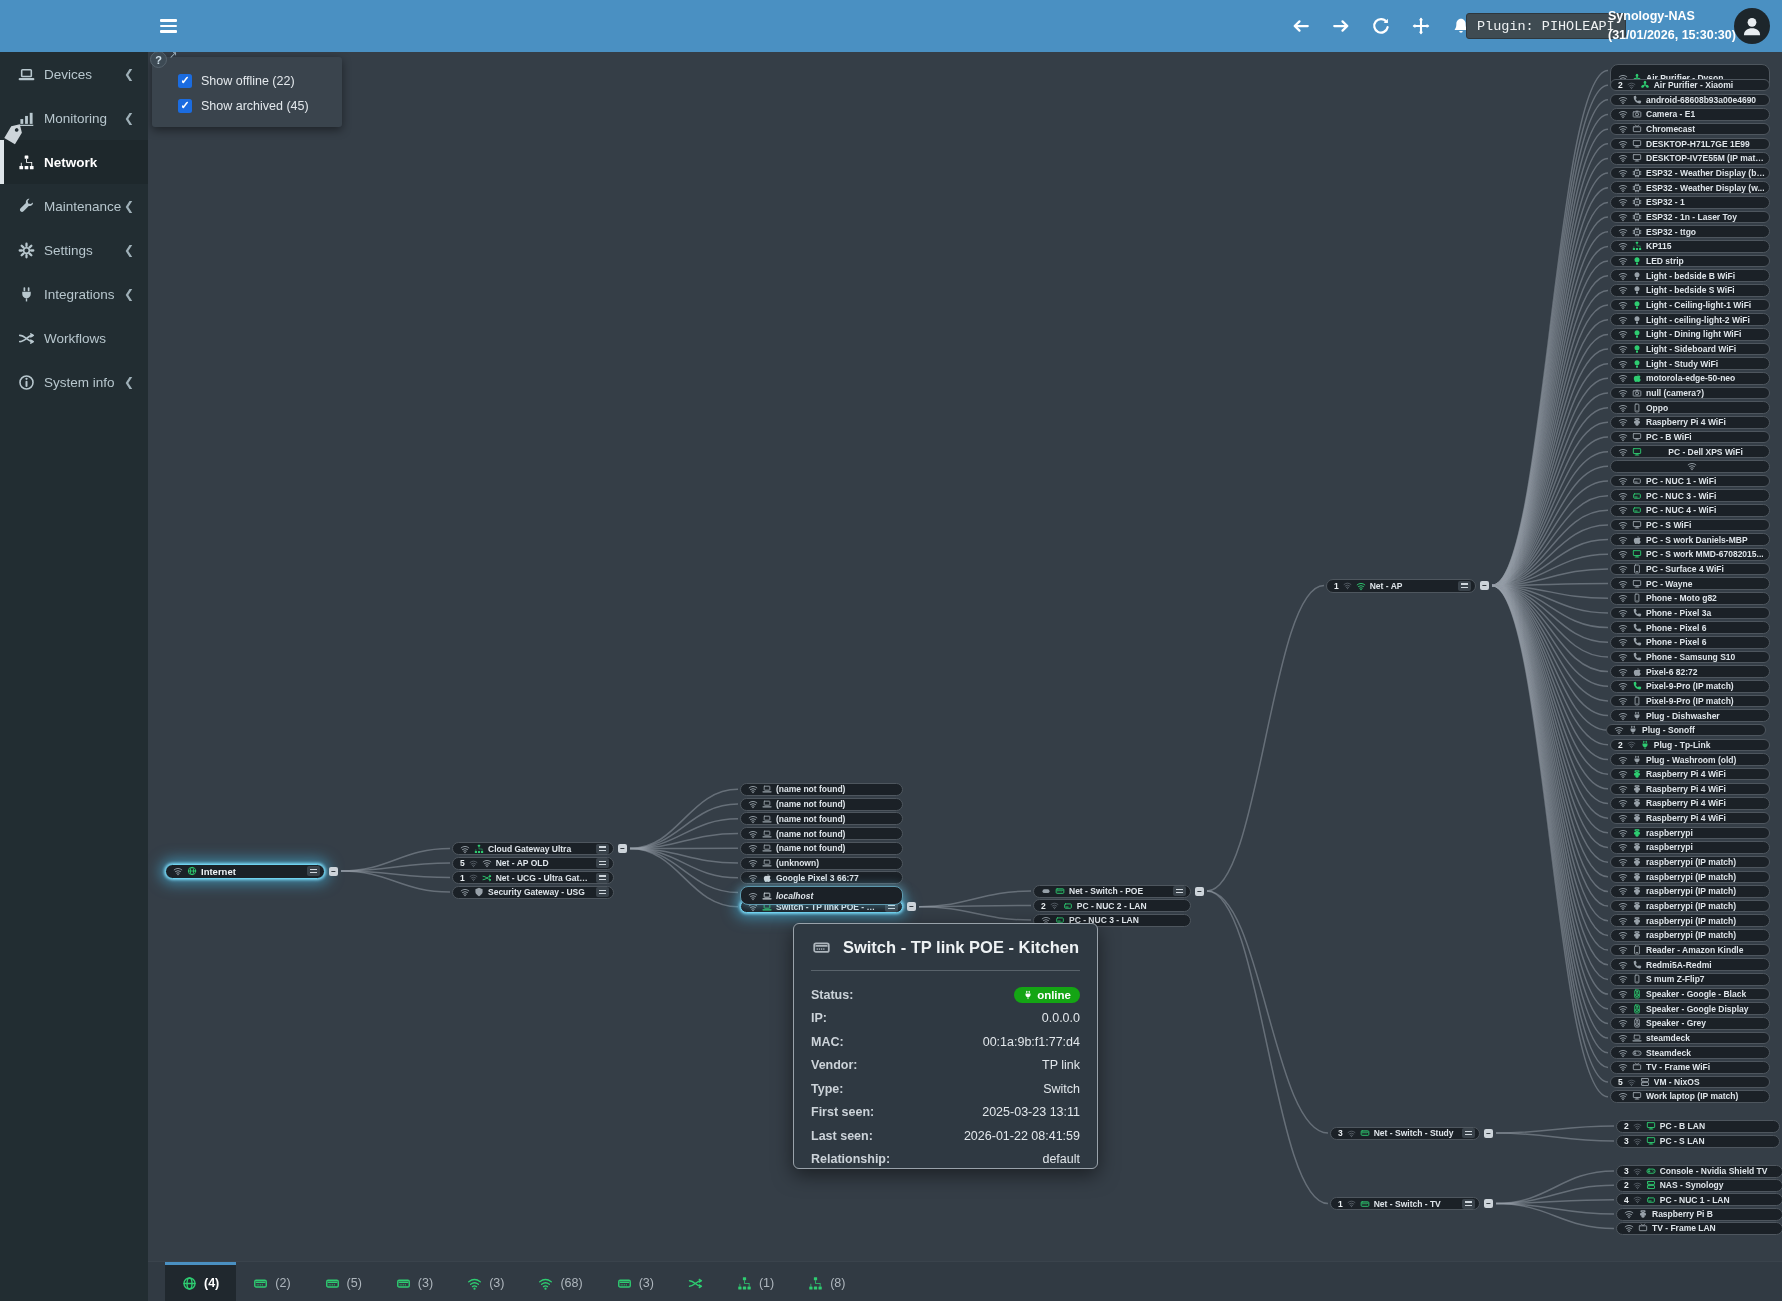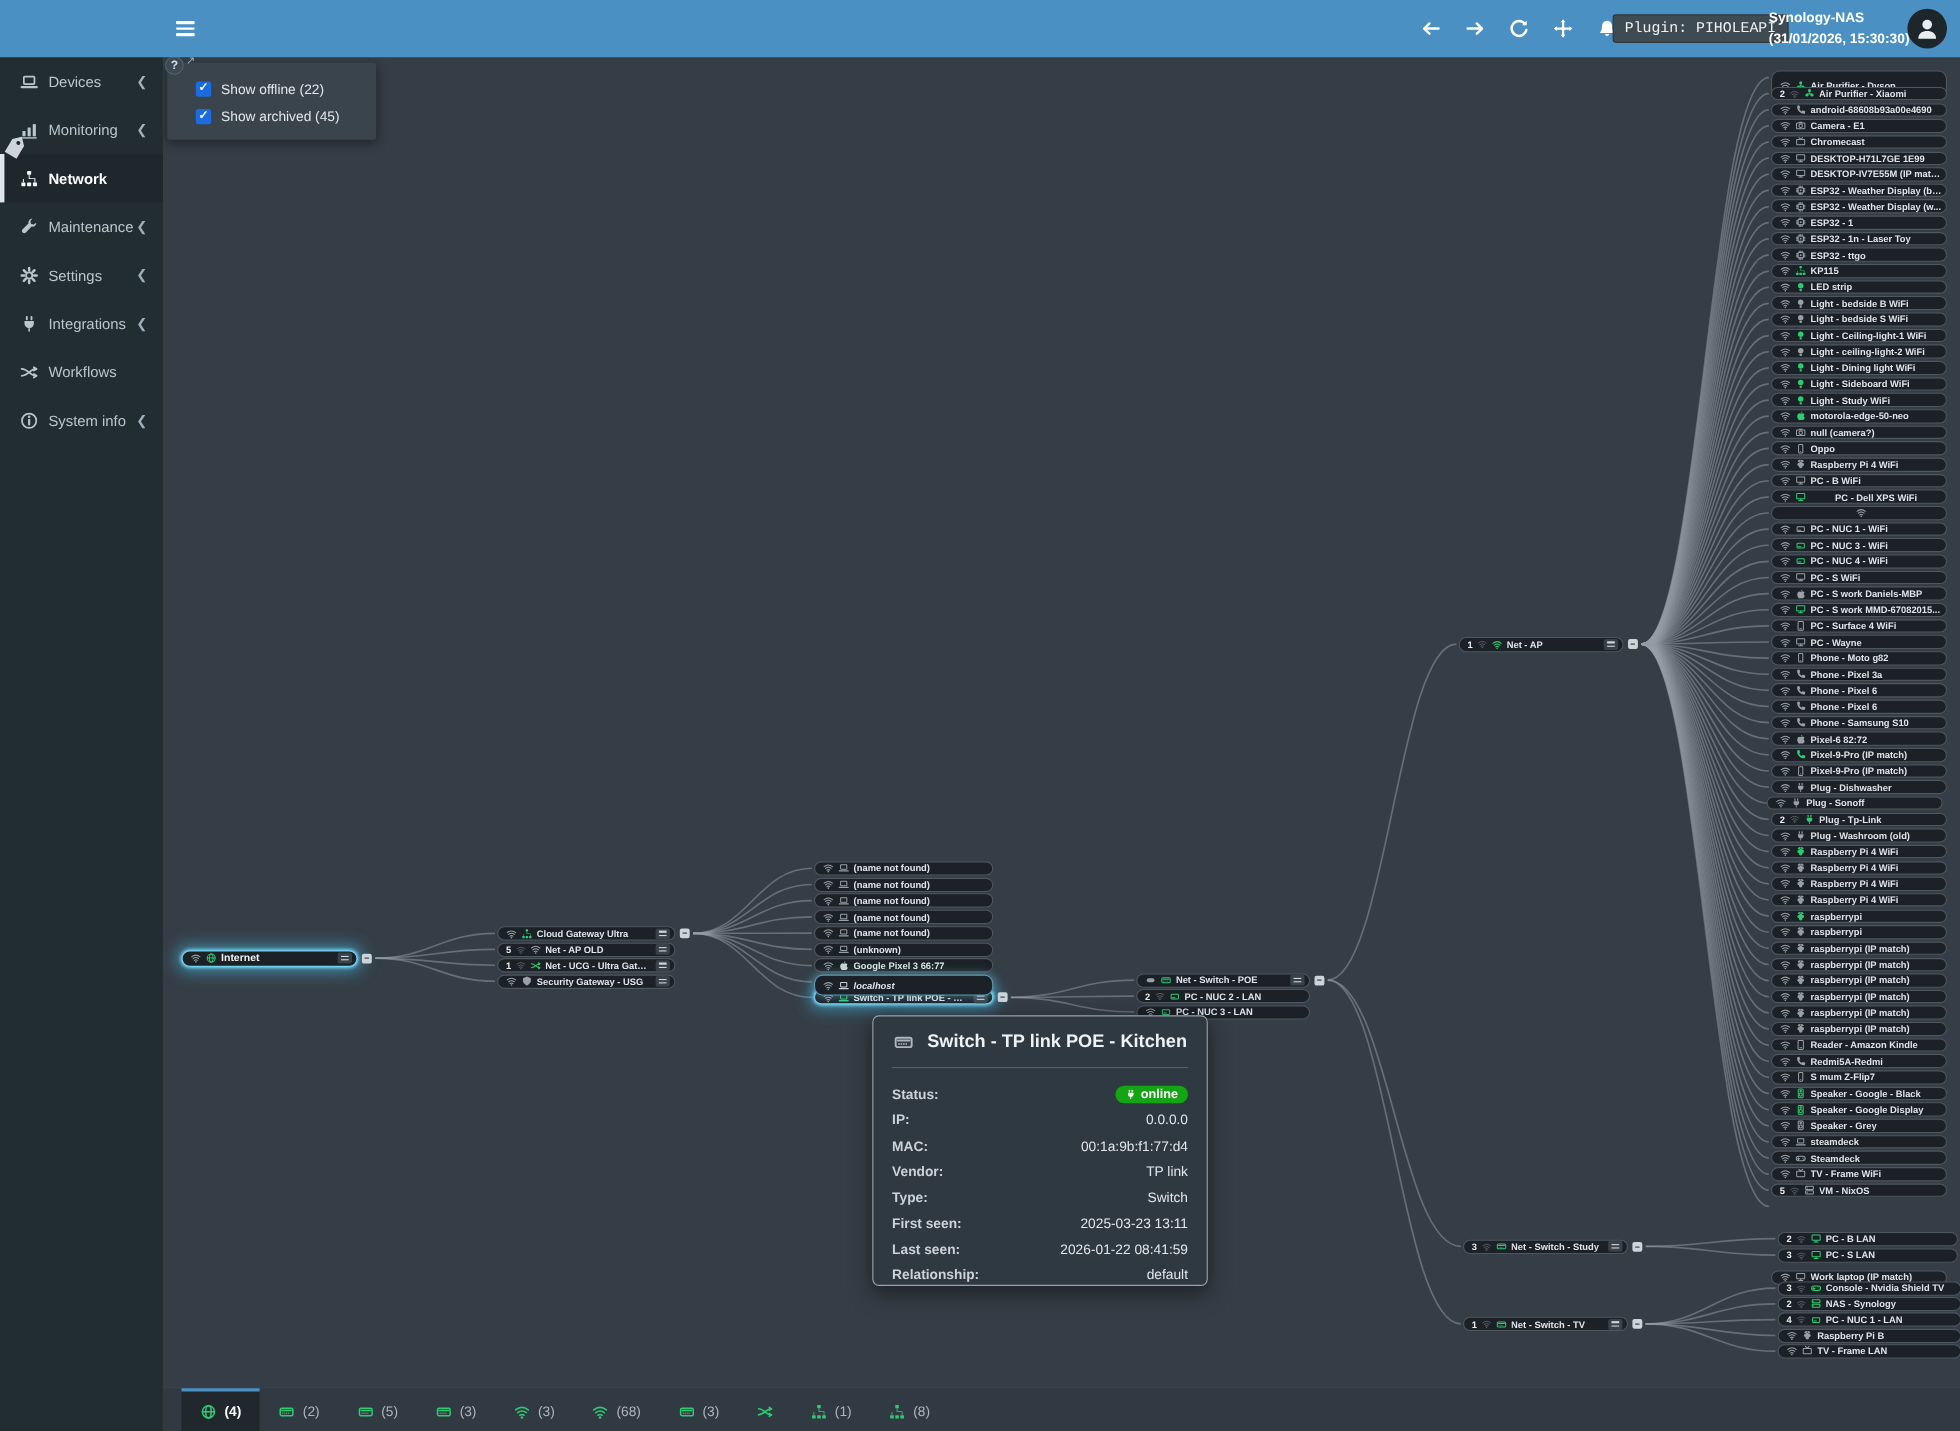--- a/index.html
+++ b/index.html
@@ -1254,21 +1254,21 @@
           </svg>
         </span>
         <span class="icon" style="color:#98a1a9">
           <svg viewBox="0 0 12 12" fill="none" stroke="currentColor" stroke-width="1.1" stroke-linecap="round" stroke-linejoin="round">
             <rect x="3.7" y="1.3" width="4.6" height="9.4" rx="1"></rect>
             <circle cx="6" cy="9" r="0.6" fill="currentColor" stroke="none"></circle>
           </svg>
         </span>
         <span class="nlabel">Phone - Moto g82</span>
       </div>
-      <div class="node" style="left: 1610px; top: 606.62px; width: 160px; height: 12.6px; text-decoration: underline;">
+      <div class="node" style="left: 1610px; top: 606.62px; width: 160px; height: 12.6px;">
         <span class="icon conn">
           <svg viewBox="0 0 12 12" fill="none" stroke="currentColor" stroke-width="1.1" stroke-linecap="round" stroke-linejoin="round">
             <path d="M1.4 4.6 Q6 0.9 10.6 4.6"></path>
             <path d="M2.9 6.6 Q6 4.2 9.1 6.6"></path>
             <path d="M4.4 8.5 Q6 7.3 7.6 8.5"></path>
             <circle cx="6" cy="10.1" r="0.9" fill="currentColor" stroke="none"></circle>
           </svg>
         </span>
         <span class="icon" style="color:#98a1a9">
           <svg viewBox="0 0 12 12" fill="currentColor" stroke="none">
@@ -1874,21 +1874,21 @@
         <span class="icon" style="color:#98a1a9">
           <svg viewBox="0 0 12 12" fill="none" stroke="currentColor" stroke-width="1.1" stroke-linecap="round" stroke-linejoin="round">
             <rect x="1.8" y="1.8" width="8.4" height="3.5" rx="0.6"></rect>
             <rect x="1.8" y="6.7" width="8.4" height="3.5" rx="0.6"></rect>
             <circle cx="3.5" cy="3.5" r="0.6" fill="currentColor" stroke="none"></circle>
             <circle cx="3.5" cy="8.4" r="0.6" fill="currentColor" stroke="none"></circle>
           </svg>
         </span>
         <span class="nlabel">VM - NixOS</span>
       </div>
-      <div class="node" style="left: 1610px; top: 1155px; width: 160px; height: 12.6px; justify-content: center;">
+      <div class="node" style="left: 1610px; top: 1090px; width: 160px; height: 12.6px; justify-content: center;">
         <span class="icon conn">
           <svg viewBox="0 0 12 12" fill="none" stroke="currentColor" stroke-width="1.1" stroke-linecap="round" stroke-linejoin="round">
             <path d="M1.4 4.6 Q6 0.9 10.6 4.6"></path>
             <path d="M2.9 6.6 Q6 4.2 9.1 6.6"></path>
             <path d="M4.4 8.5 Q6 7.3 7.6 8.5"></path>
             <circle cx="6" cy="10.1" r="0.9" fill="currentColor" stroke="none"></circle>
           </svg>
         </span>
         <span class="icon" style="color:#98a1a9">
           <svg viewBox="0 0 12 12" fill="none" stroke="currentColor" stroke-width="1.1" stroke-linecap="round" stroke-linejoin="round">

